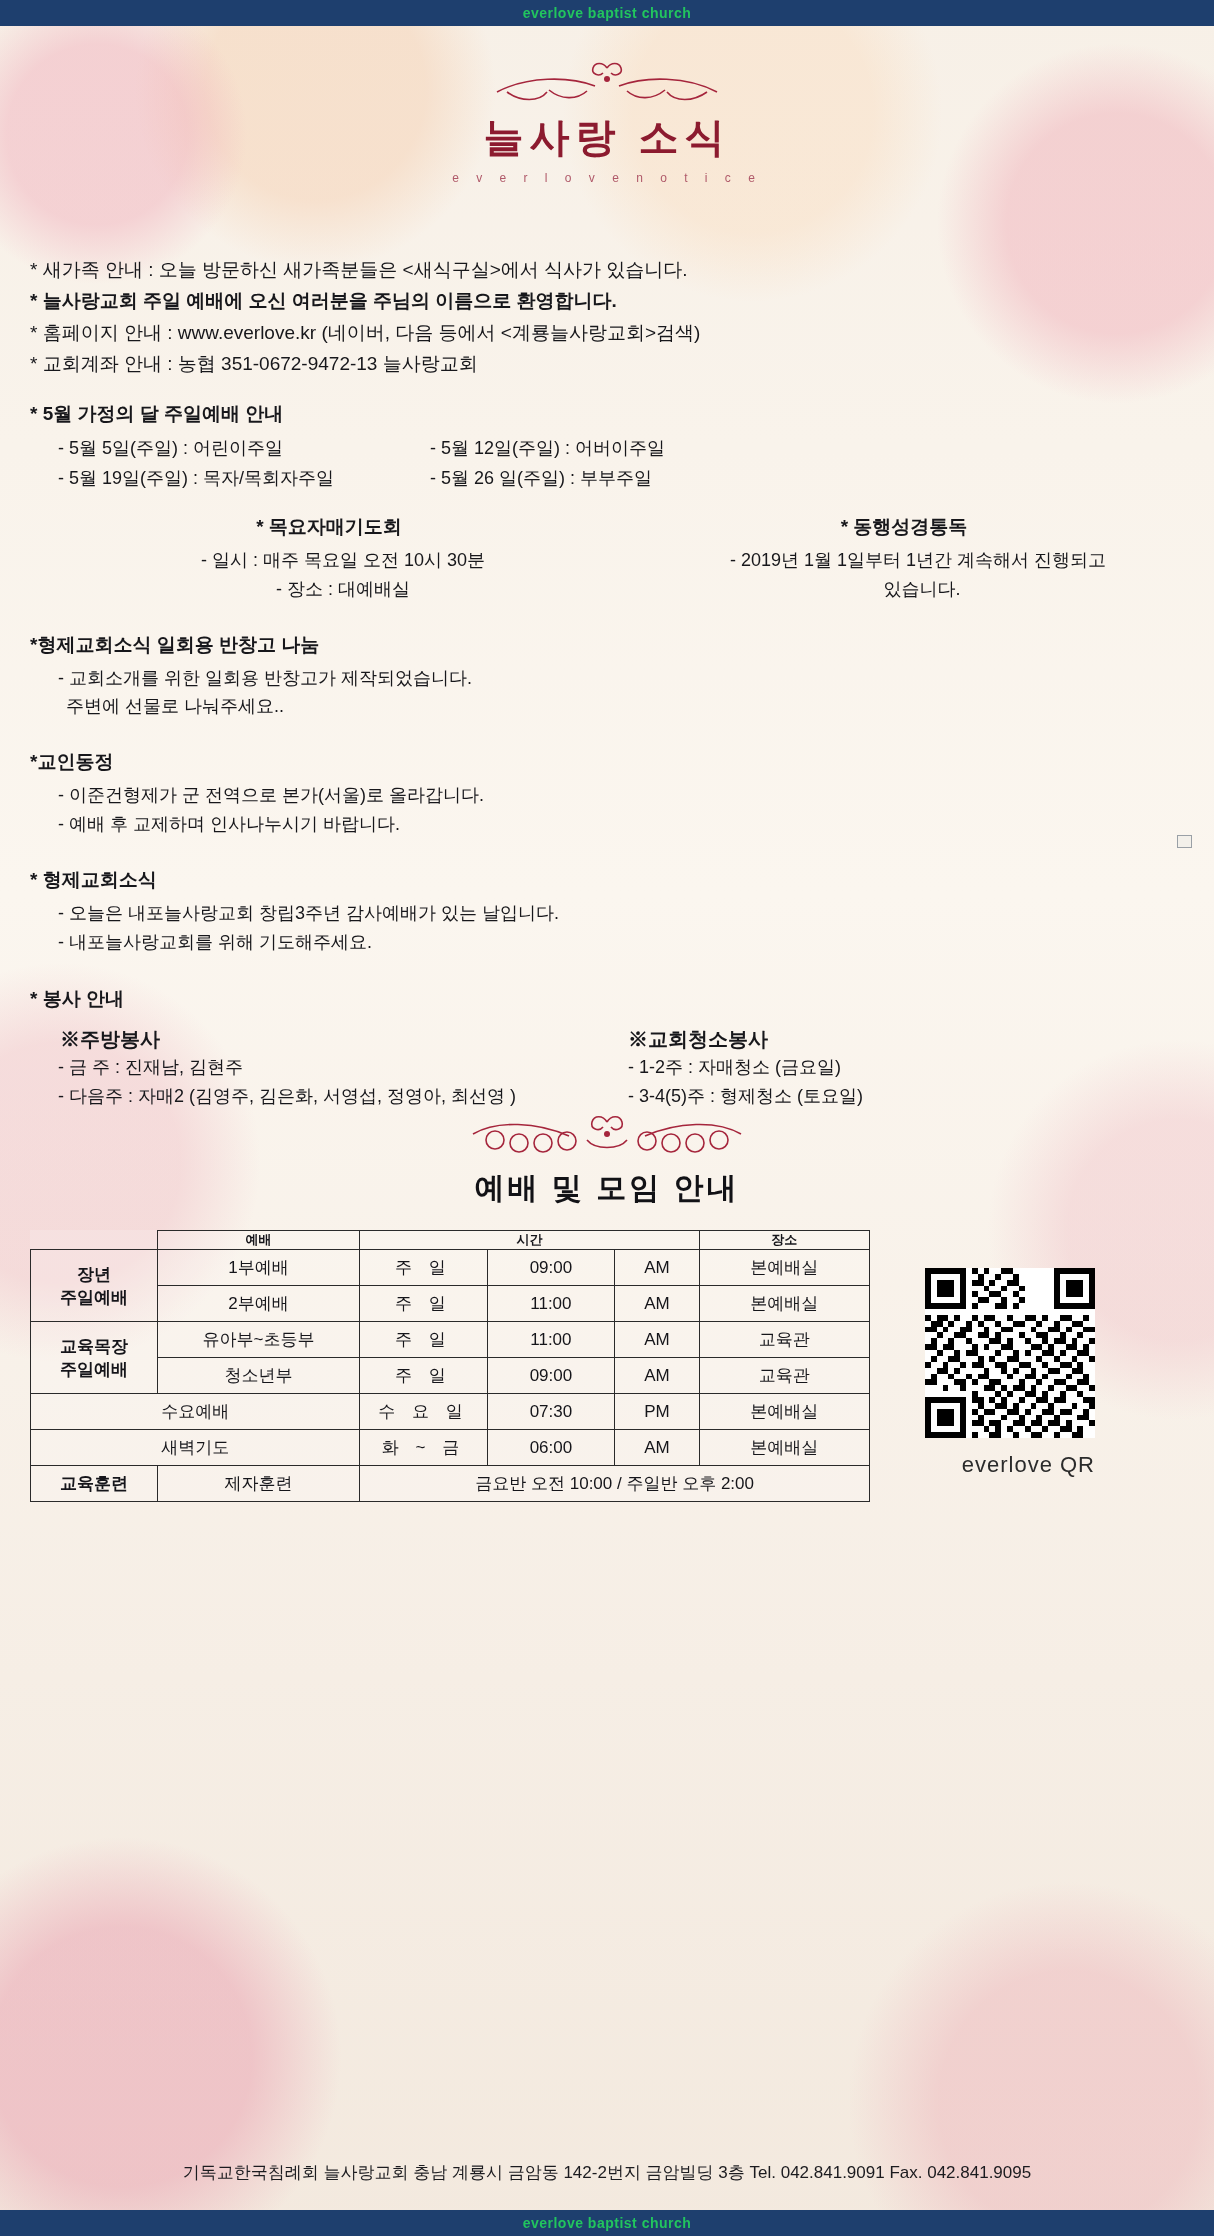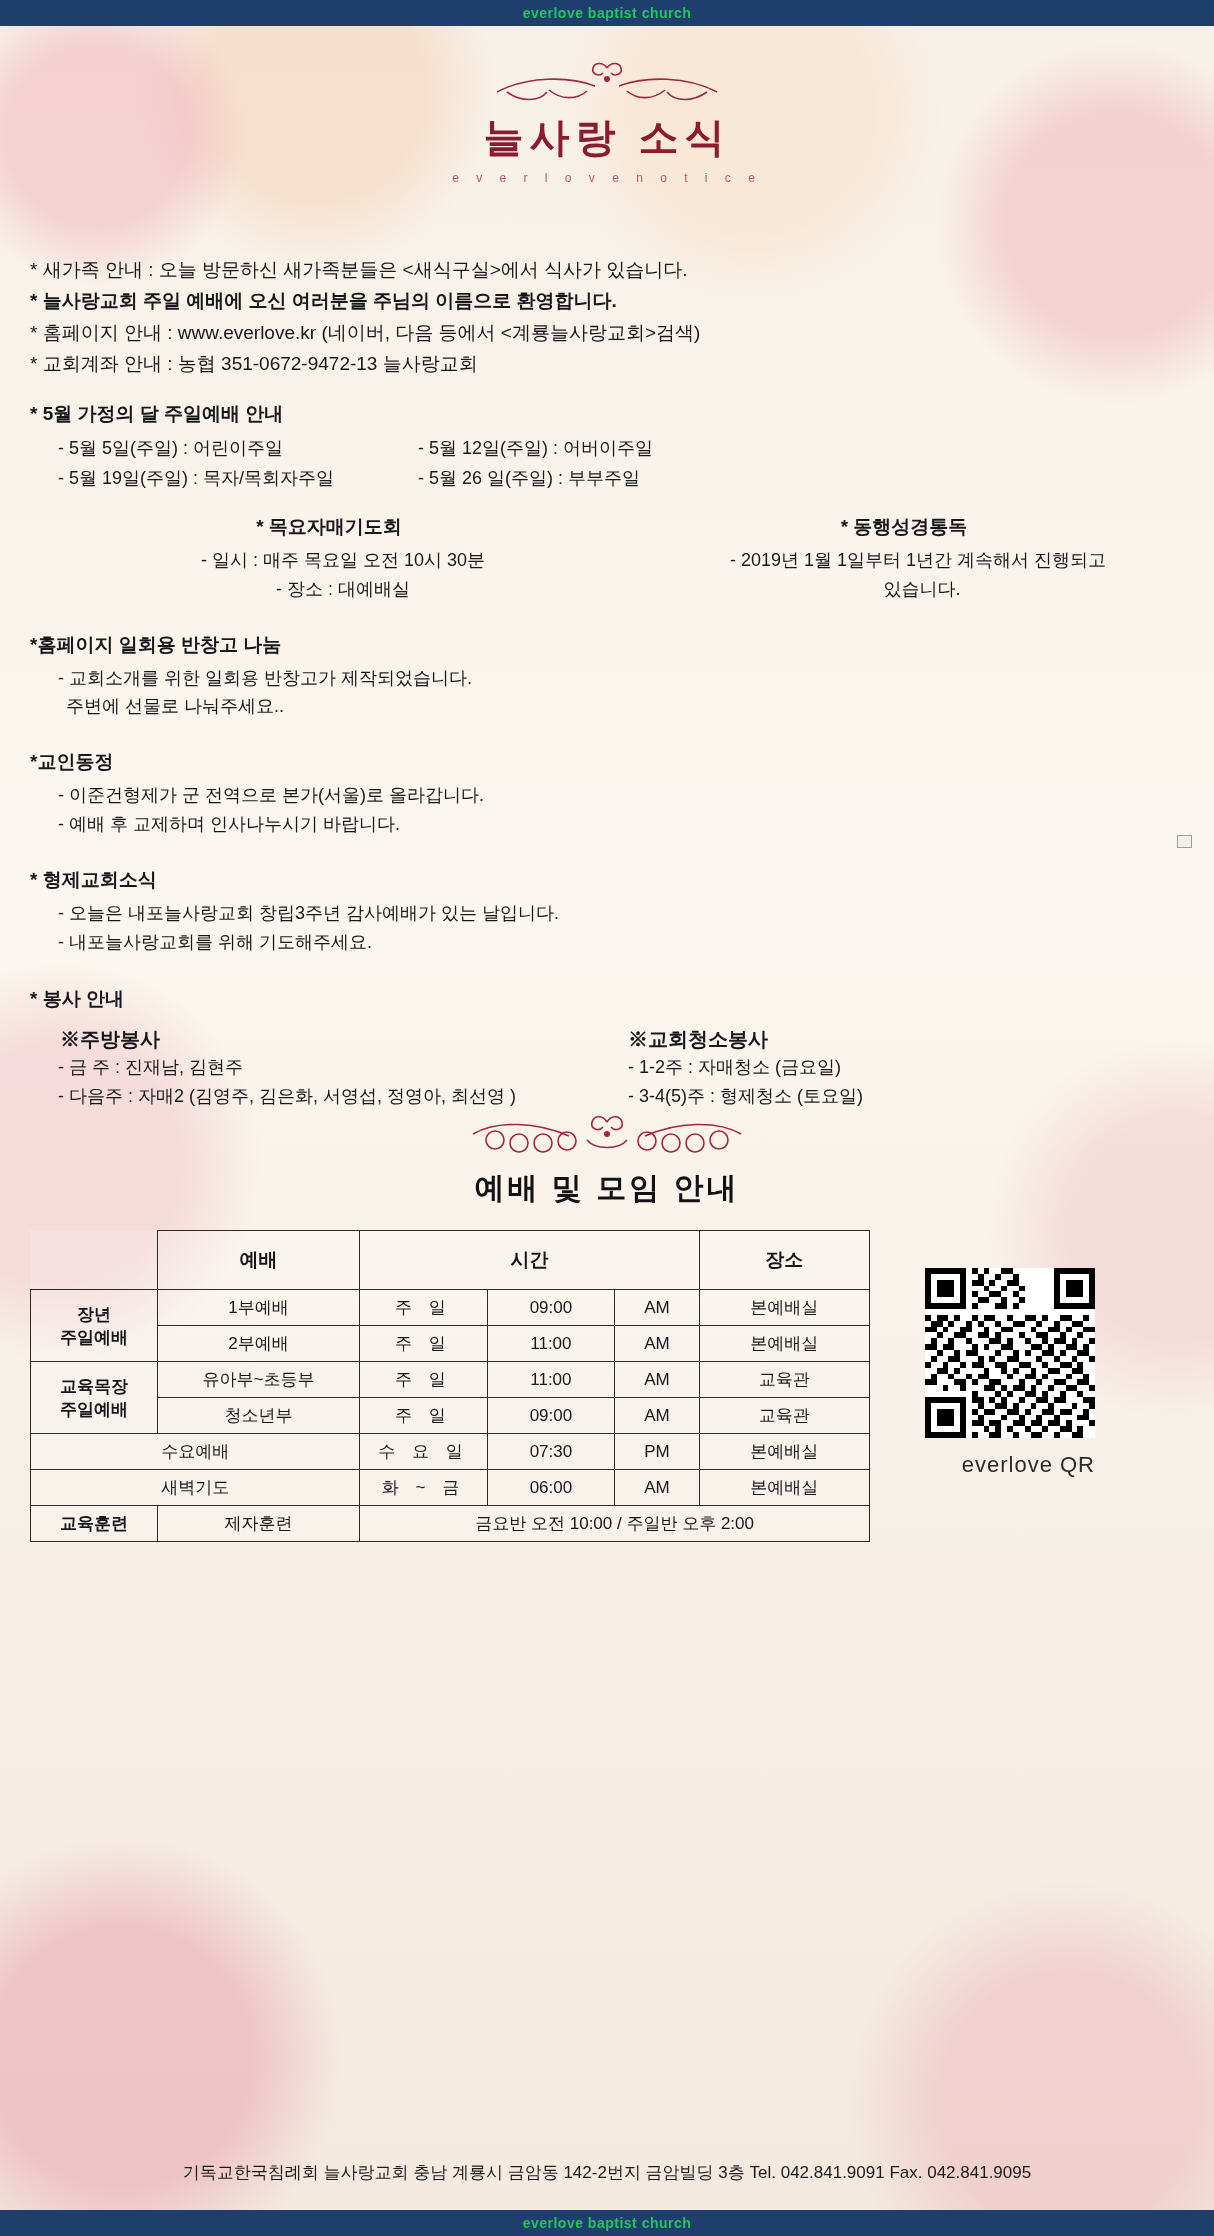--- a/index.html
+++ b/index.html
@@ -49,21 +49,21 @@
   .notice .ln{font-size:19px;line-height:1.55;margin:0 0 2px 0;}
   .notice .bold{font-weight:bold;}
   .sec-head{font-size:19px;font-weight:bold;margin:22px 0 6px 0;}
   .ind{padding-left:28px;font-size:18px;line-height:1.6;}
   .ind2{padding-left:36px;font-size:18px;line-height:1.6;}
 
   .two-col{display:flex;}
   .two-col .c1{width:52%;}
   .two-col .c2{width:48%;}
 
-  .dates{display:flex;padding-left:28px;font-size:18px;line-height:1.7;}
+  .dates{display:flex;padding-left:28px;font-size:18px;line-height:1.7;gap:12px;}
   .dates .d1{width:360px;}
 
   .small-box{
     position:absolute;right:22px;top:835px;
     width:13px;height:11px;border:1px solid #9aa0a6;background:#f3f0ea;
   }
 
   
   .worship-title{
     position:absolute;top:1110px;left:0;right:0;text-align:center;
@@ -72,21 +72,21 @@
   .worship-title .en{font-size:12px;color:#9b3a4c;letter-spacing:7px;margin-top:5px;}
 
   table.sched{
     position:absolute;left:30px;top:1230px;width:840px;
     border-collapse:collapse;font-size:17px;color:#15151a;
     background:rgba(255,255,255,0.18);
   }
   table.sched td,table.sched th{
     border:1px solid #2a2a2a;padding:6px 4px;text-align:center;font-weight:normal;
   }
-  table.sched th{font-weight:bold;font-size:19px;padding:16px 4px;}
+  table.sched th{font-weight:bold;font-size:13px;padding:0 4px;}
   table.sched .lbl{font-weight:bold;}
   table.sched .spread{letter-spacing:6px;}
 
   .qr-area{position:absolute;left:925px;top:1268px;text-align:right;}
   .qr{width:170px;height:170px;display:block;}
   .qr-cap{font-size:22px;color:#2b2b2b;margin-top:14px;letter-spacing:1px;}
 
   .footer-addr{
     position:absolute;left:0;right:0;bottom:52px;text-align:center;
     font-size:17px;color:#1b1b1f;
@@ -141,21 +141,21 @@
         <div class="ind">- 일시 : 매주 목요일 오전 10시 30분</div>
         <div class="ind">- 장소 : 대예배실</div>
       </div>
       <div class="c2">
         <div class="sec-head" style="margin-top:0;">* 동행성경통독</div>
         <div class="ind">- 2019년 1월 1일부터 1년간 계속해서 진행되고</div>
         <div class="ind2">있습니다.</div>
       </div>
     </div>
 
-    <div class="sec-head" style="margin-top:28px;">*홈페이지 일회용 반창고 나눔</div>
+    <div class="sec-head" style="margin-top:28px;">*형제교회소식 일회용 반창고 나눔</div>
     <div class="ind">- 교회소개를 위한 일회용 반창고가 제작되었습니다.</div>
     <div class="ind2">주변에 선물로 나눠주세요..</div>
 
     <div class="sec-head" style="margin-top:28px;">*교인동정</div>
     <div class="ind">- 이준건형제가 군 전역으로 본가(서울)로 올라갑니다.</div>
     <div class="ind">- 예배 후 교제하며 인사나누시기 바랍니다.</div>
 
     <div class="sec-head" style="margin-top:28px;">* 형제교회소식</div>
     <div class="ind">- 오늘은 내포늘사랑교회 창립3주년 감사예배가 있는 날입니다.</div>
     <div class="ind">- 내포늘사랑교회를 위해 기도해주세요.</div>

